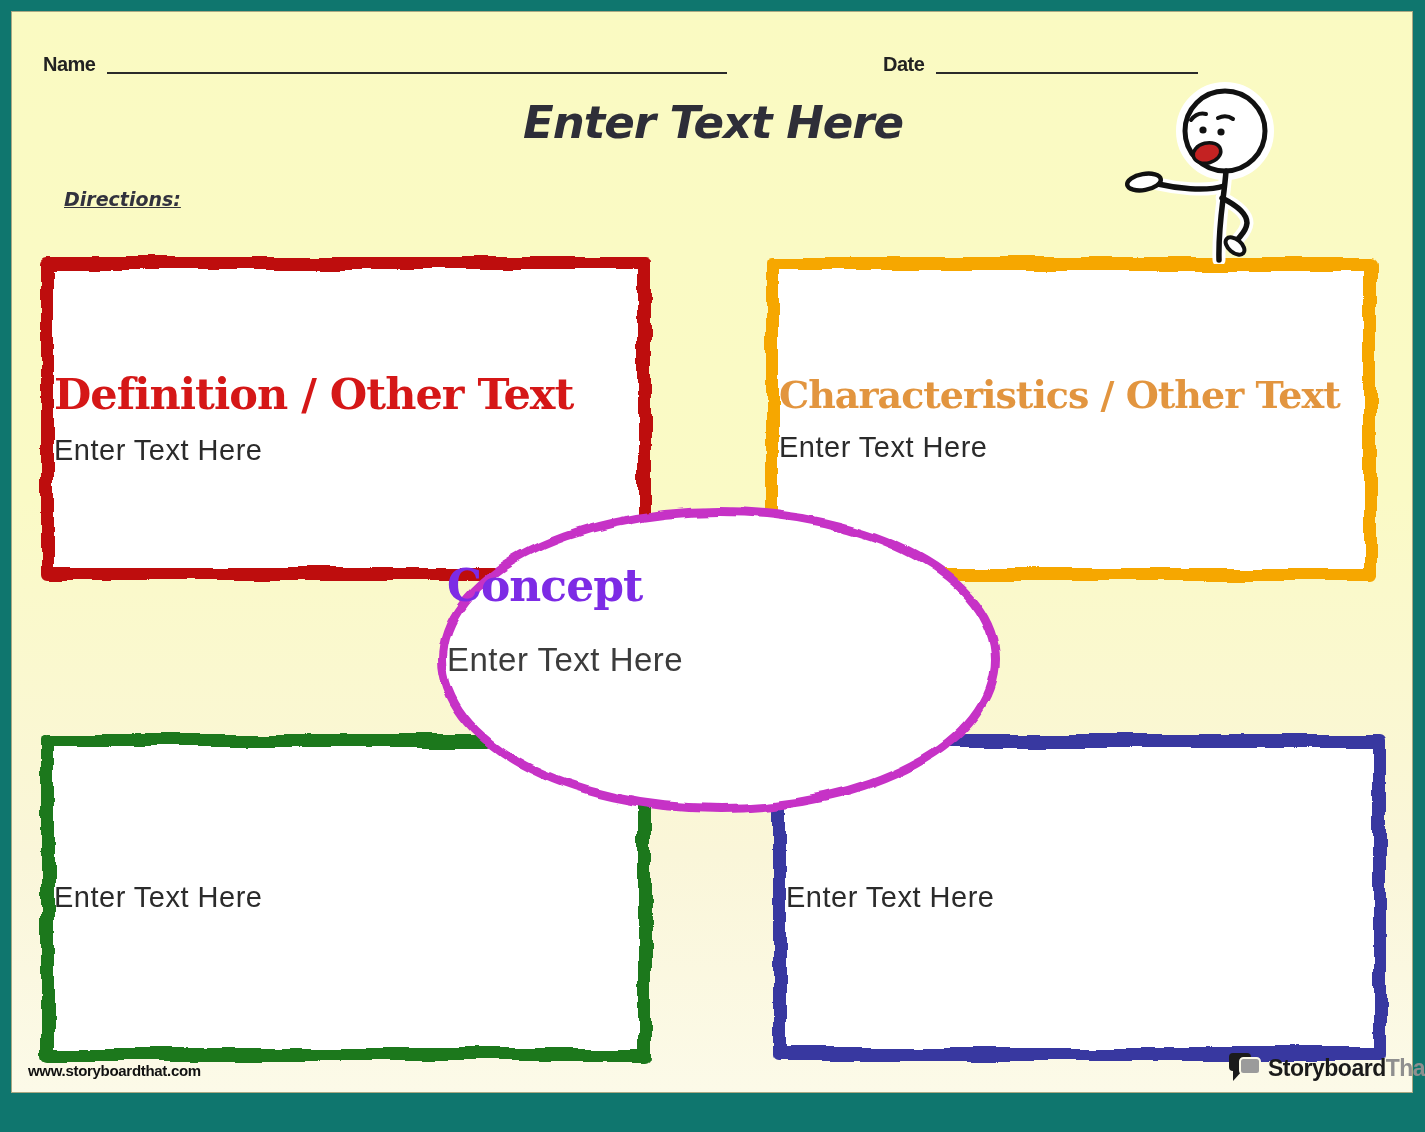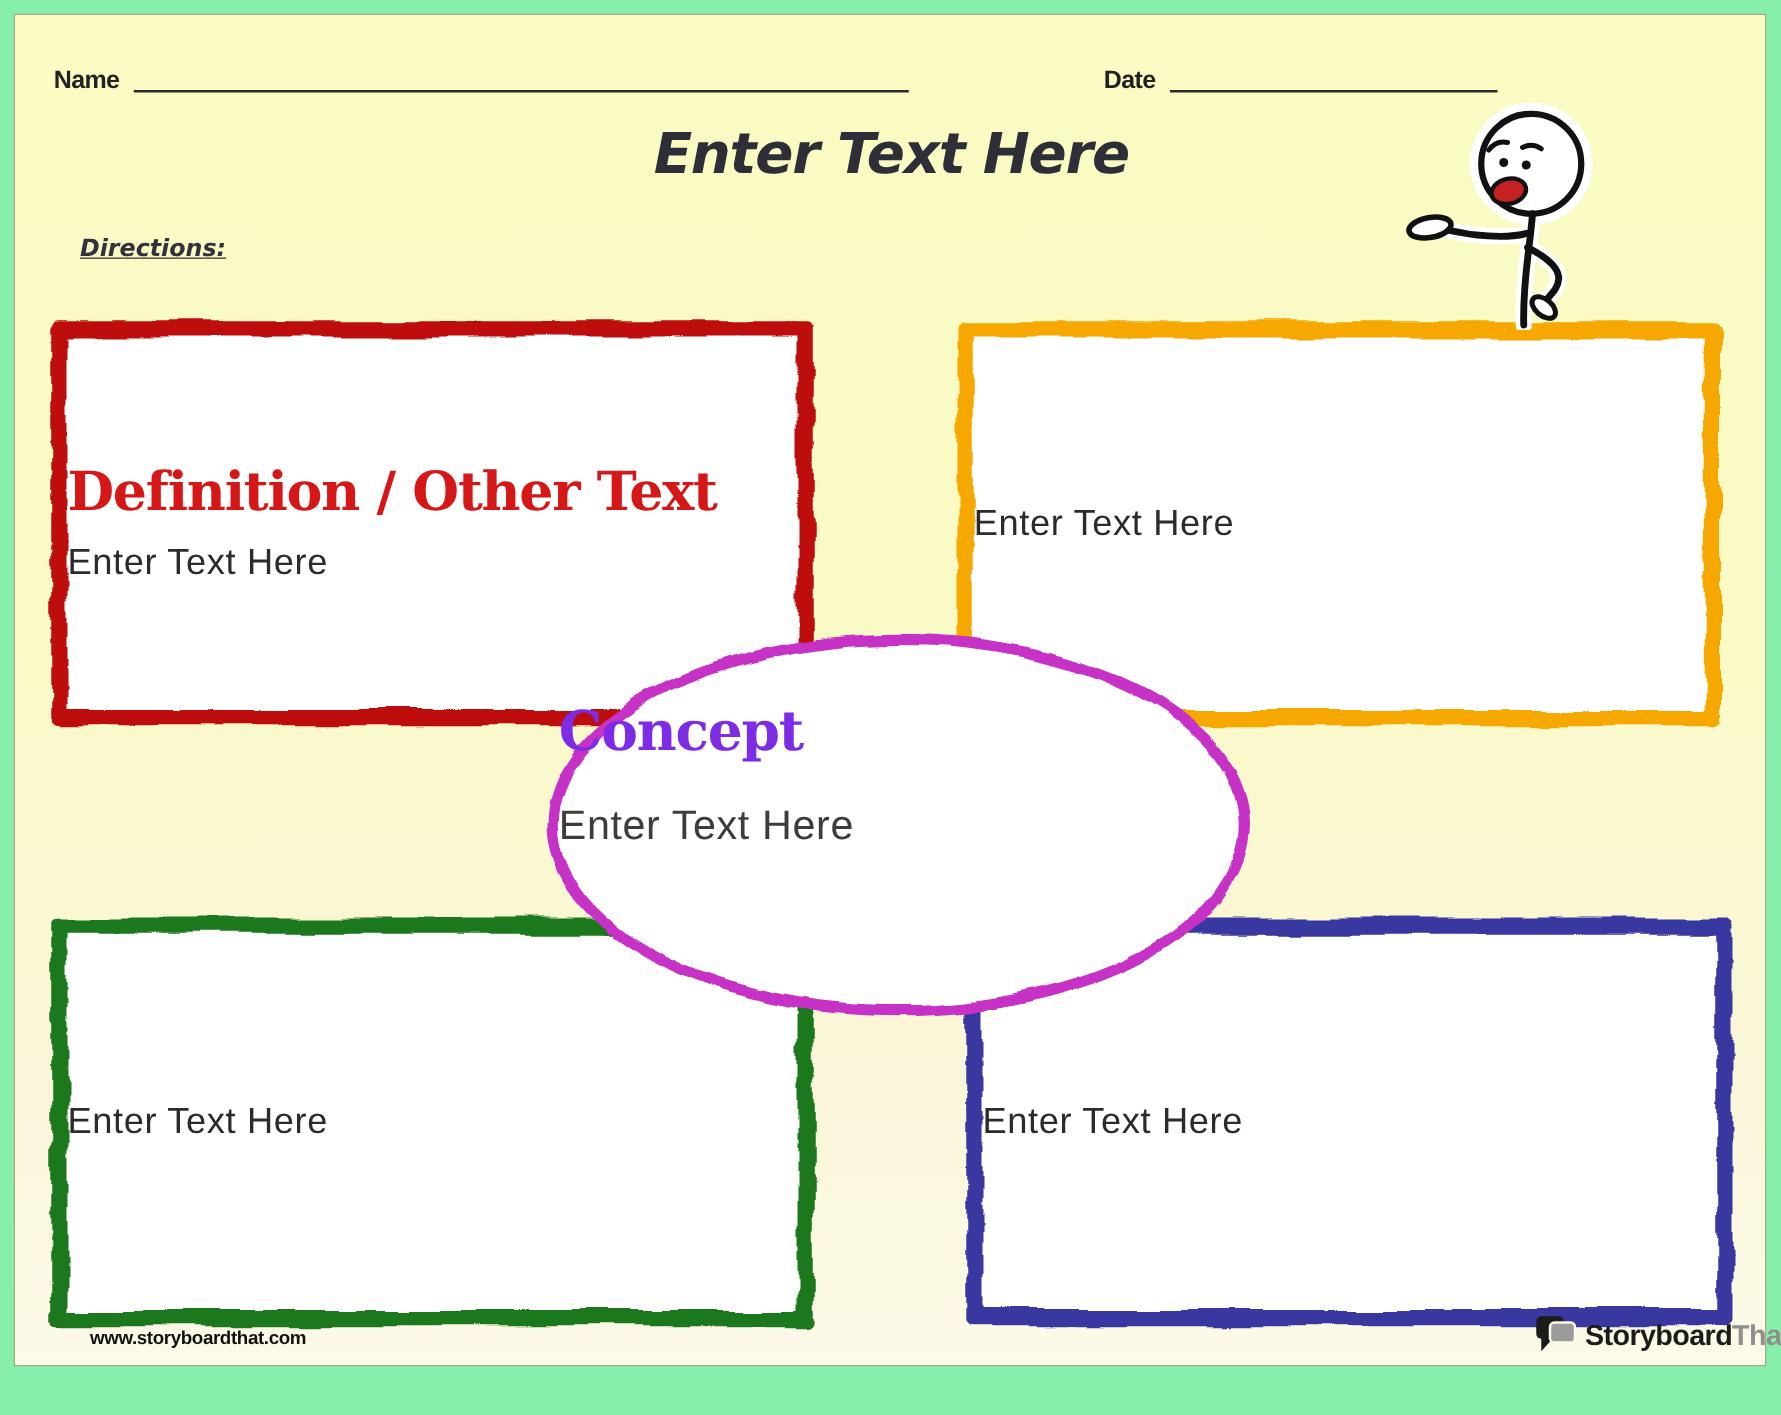--- a/index.html
+++ b/index.html
@@ -1,17 +1,17 @@
 <!DOCTYPE html>
 <html><head>
 <meta charset="utf-8">
 <style>
   html,body{margin:0;padding:0;background:#000;width:1425px;height:1132px;overflow:hidden;
             font-family:"Liberation Sans",sans-serif;}
-  #canvas{position:relative;width:1425px;height:1132px;background:#86efac;}
+  #canvas{position:relative;width:1425px;height:1132px;background:#0f766e;}
   #page{position:absolute;left:11px;top:11px;width:1402px;height:1082px;box-sizing:border-box;
         border:1px solid #a8a883;
         background:linear-gradient(180deg,#fafac2 0%,#fafac6 45%,#faf6d9 78%,#fcfae8 100%);}
 
   
   .field-row{position:absolute;display:flex;align-items:flex-end;}
   .field-label{font-weight:bold;font-size:20px;letter-spacing:-0.5px;color:#222;line-height:1;}
   .field-line{border-bottom:2px solid #2a2a2a;height:18px;}
   #name-row{left:31px;top:42px;}
   #name-row .field-line{width:620px;margin-left:12px;}
@@ -52,21 +52,21 @@
 
   .rough-a{filter:url(#rough-a);} .rough-b{filter:url(#rough-b);}
   .rough-c{filter:url(#rough-c);} .rough-d{filter:url(#rough-d);}
   .rough-e{filter:url(#rough-e);}
 
   
   #mascot{position:absolute;left:1088px;top:62px;width:180px;height:190px;z-index:6;}
 
   
   #footer-url{position:absolute;left:16px;top:1050px;font-size:15px;font-weight:bold;
-              color:#111;letter-spacing:-0.3px;margin-left:44px;}
+              color:#111;letter-spacing:-0.3px;}
   #logo{position:absolute;left:1216px;top:1040px;display:flex;align-items:center;gap:6px;}
   #logo .logo-text{font-size:23px;font-weight:bold;letter-spacing:-0.5px;line-height:1;}
   #logo .logo-part1{color:#1b1b1b;}
   #logo .logo-part2{color:#8f8f8f;}
 </style>
 </head>
 <body>
 
 <svg width="0" height="0" style="position:absolute" aria-hidden="true">
   <defs>
@@ -112,20 +112,21 @@
       <div class="frame rough-a" style="border-color: rgb(190, 14, 14);"></div>
       <div class="box-content">
         <h2 class="box-title" style="color: rgb(213, 23, 23);">Definition / Other Text</h2>
         <p class="box-subtitle">Enter Text Here</p>
       </div>
     </section>
 
     <section class="box" id="box-characteristics">
       <div class="frame rough-b" style="border-color: rgb(246, 167, 4);"></div>
       <div class="box-content">
+        <h2 class="box-title" style="color: rgb(226, 149, 63);">Characteristics / Other Text</h2>
         <p class="box-subtitle">Enter Text Here</p>
       </div>
     </section>
 
     <section class="box" id="box-examples">
       <div class="frame rough-c" style="border-color: rgb(30, 120, 30);"></div>
       <div class="box-content">
         <p class="box-subtitle">Enter Text Here</p>
       </div>
     </section>

